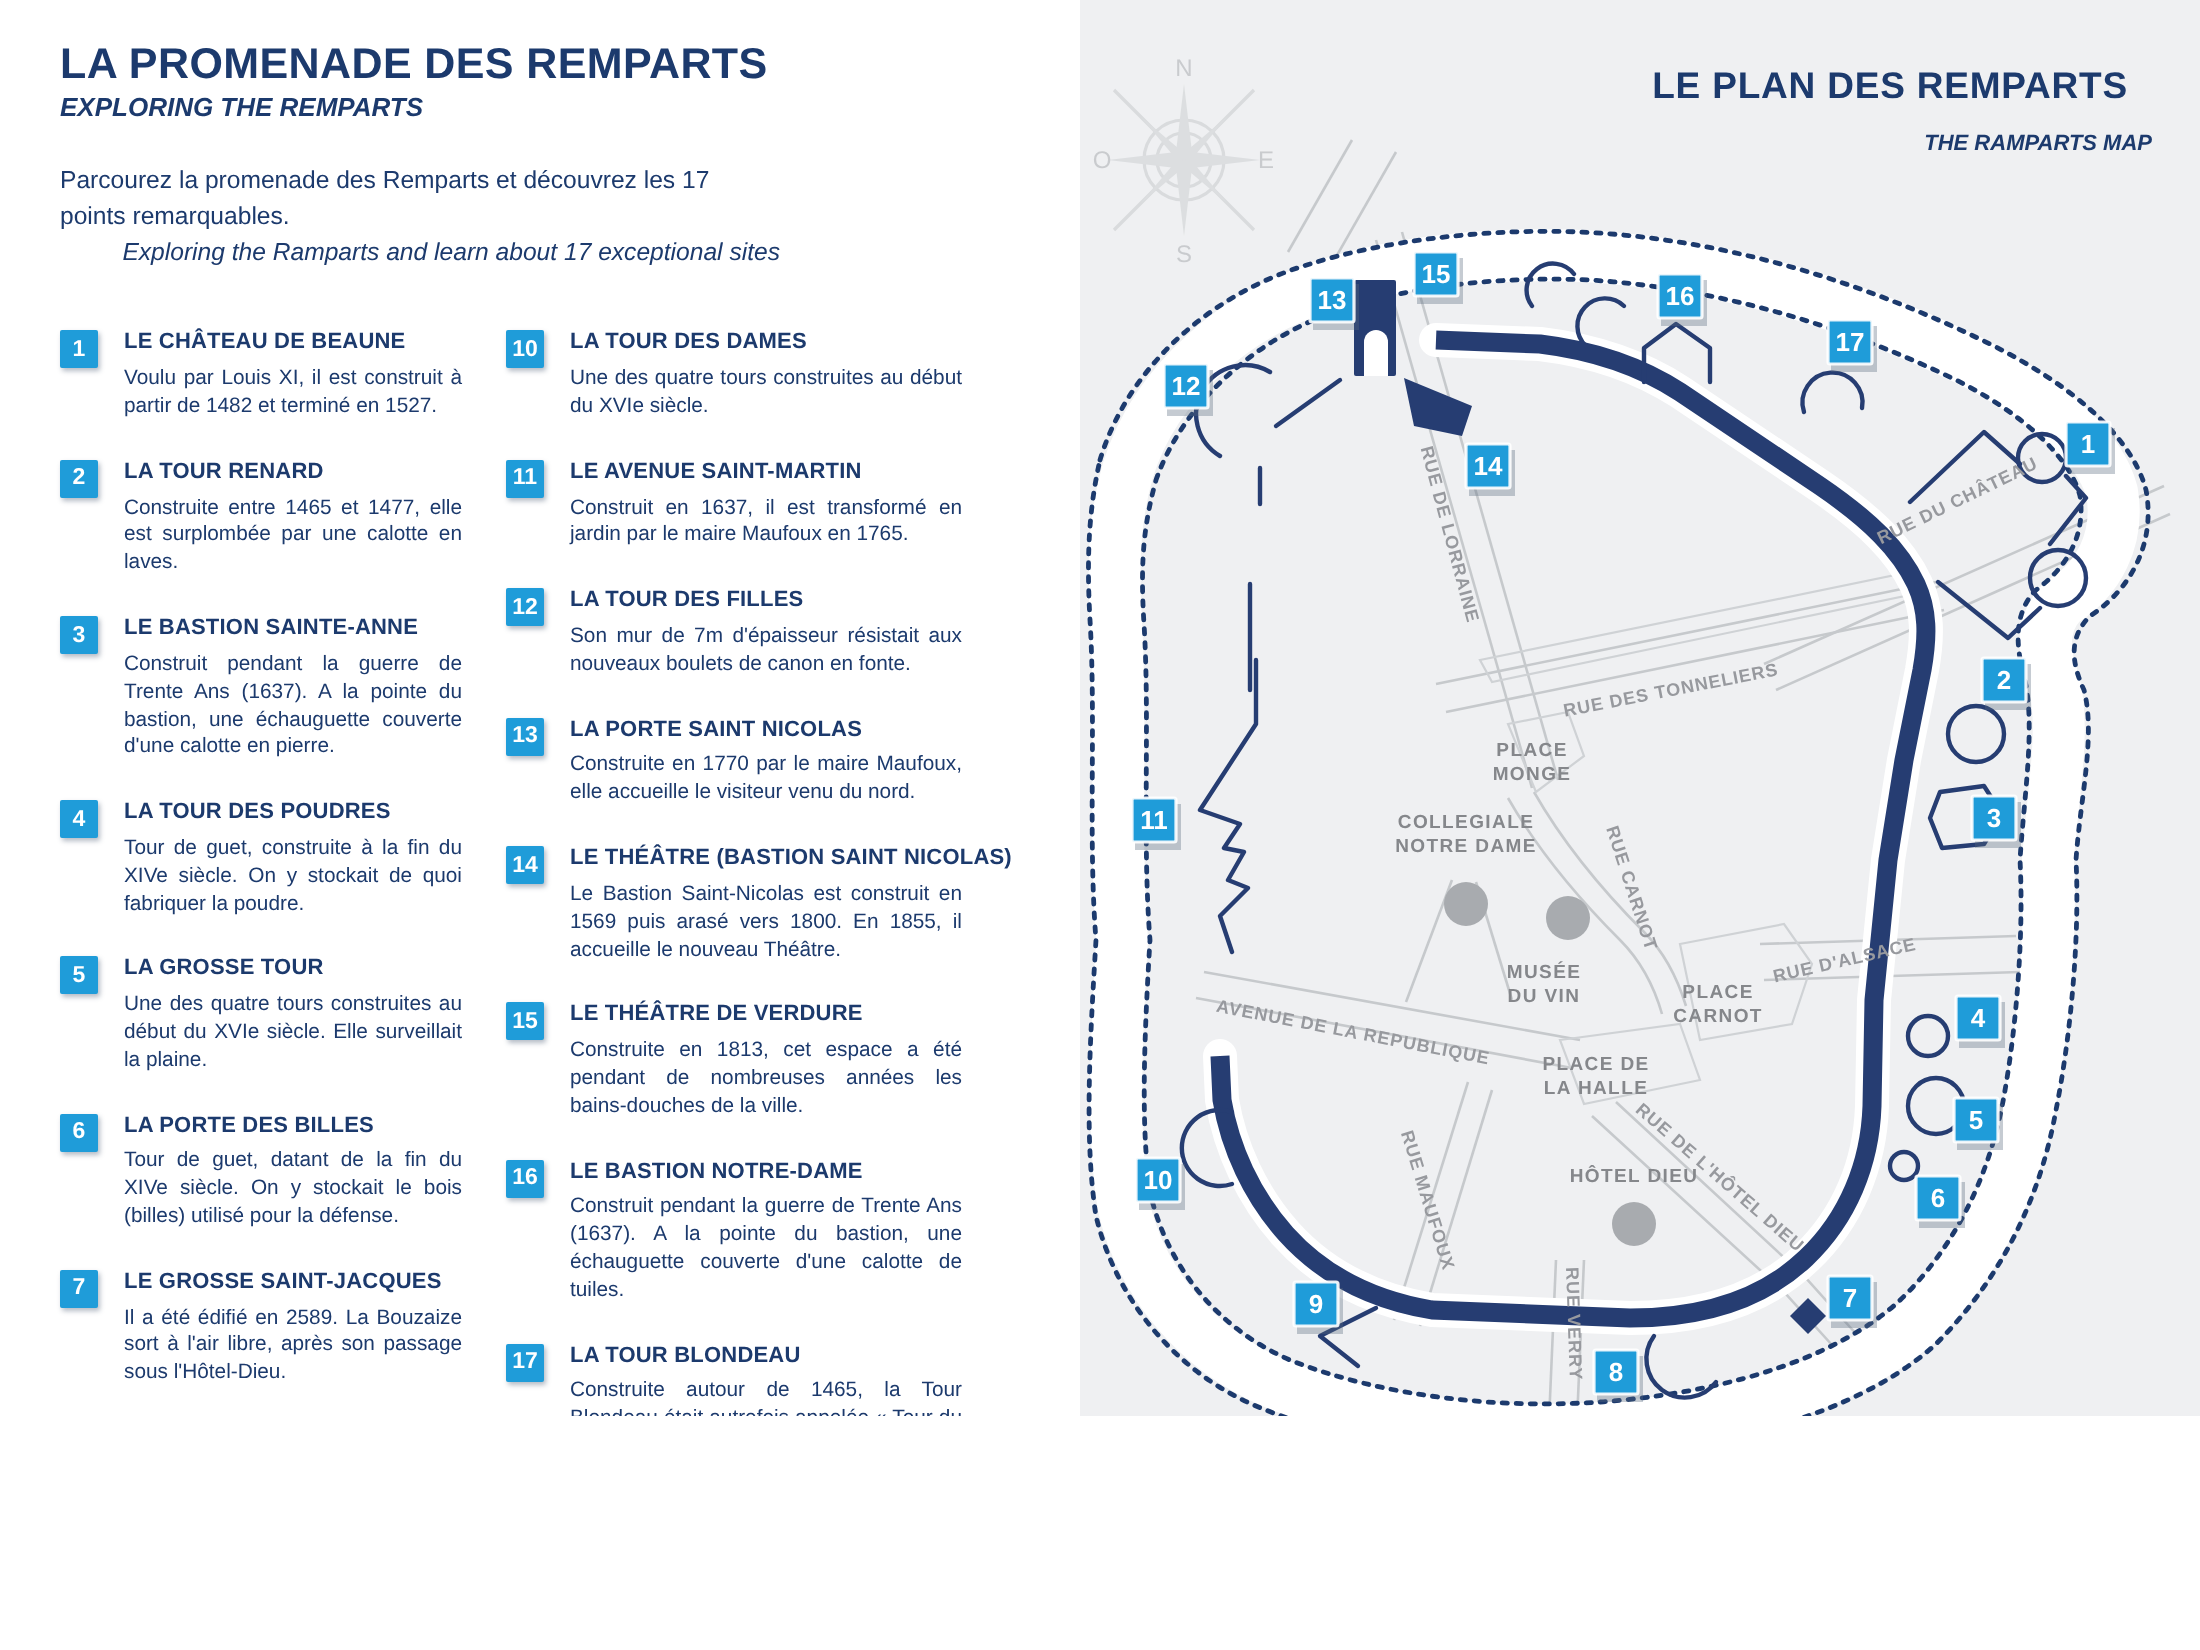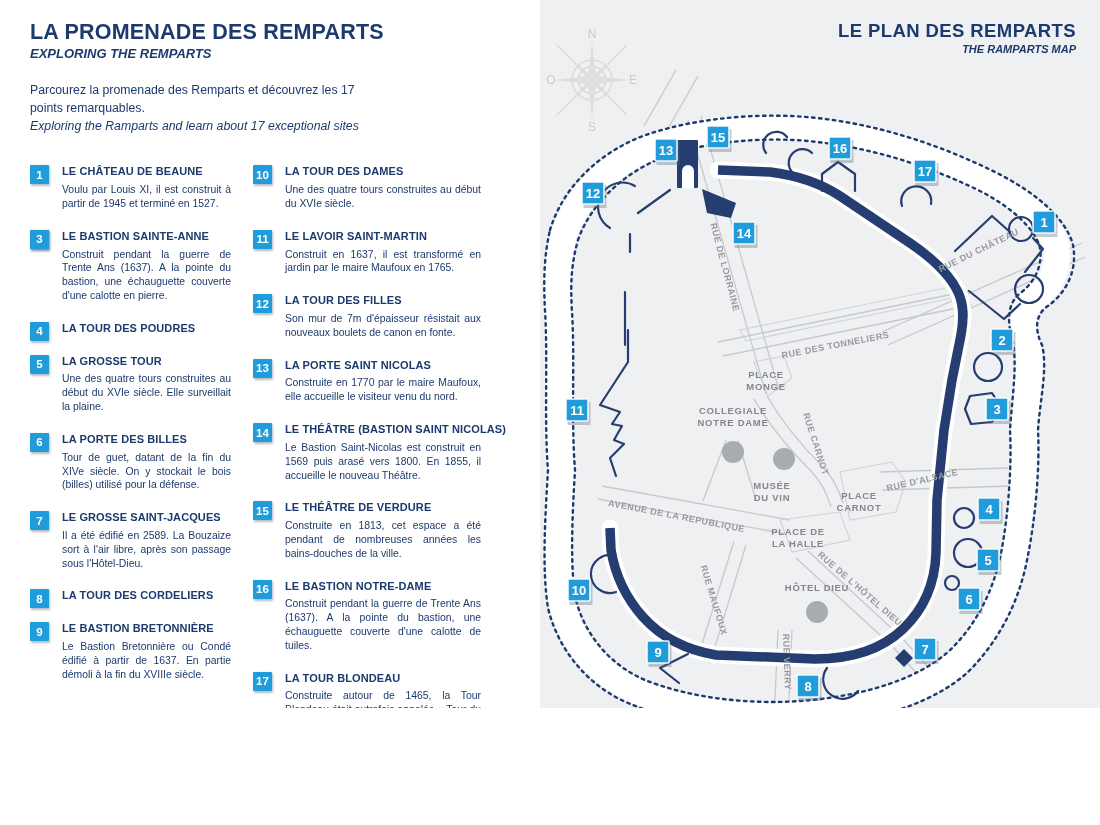--- a/index.html
+++ b/index.html
@@ -5,36 +5,36 @@
   html,body{margin:0;padding:0;}
   body{width:1100px;height:825px;font-family:"Liberation Sans",sans-serif;background:#ffffff;}
   .page{position:relative;width:1100px;height:708px;overflow:hidden;background:#ef4444;}
 
   
   .left-panel{position:absolute;left:0;top:0;width:540px;height:825px;background:#ffffff;color:#1c3a6d;}
   .lp-head{padding:20px 20px 0 30px;}
   .lp-title{margin:0;font-size:21.5px;font-weight:bold;letter-spacing:.2px;color:#1c3a6d;}
   .lp-subtitle{margin:1px 0 0 0;font-size:13px;font-weight:bold;font-style:italic;color:#1c3a6d;}
   .lp-intro{margin:21px 0 0 0;font-size:12.3px;line-height:1.45;width:352px;color:#1c3a6d;}
-  .lp-intro-en{margin:0;font-size:12.3px;line-height:1.45;font-style:italic;width:360px;color:#1c3a6d;}
+  .lp-intro-en{margin:0;font-size:12.3px;line-height:1.45;font-style:italic;width:360px;color:#1c3a6d;text-align:right;}
 
   .list{display:flex;gap:22px;padding:30px 14px 0 30px;}
   .col1{width:201px;flex:none;}
   .col2{width:228px;flex:none;}
   .item{position:relative;padding-left:32px;margin-bottom:19px;}
   .num{position:absolute;left:0;top:0;width:19px;height:19px;background:#1f9cd9;color:#fff;
        font-size:11.5px;font-weight:bold;display:flex;align-items:center;justify-content:center;
        border-radius:1px;box-shadow:1px 1.5px 2.5px rgba(40,60,90,.35);}
   .item-title{font-size:11px;font-weight:bold;letter-spacing:.1px;line-height:1.25;white-space:nowrap;margin-bottom:4px;color:#1c3a6d;}
   .item-desc{font-size:10.4px;line-height:1.33;text-align:justify;color:#1c3a6d;}
 
   
   .map-panel{position:absolute;left:540px;top:0;width:560px;height:825px;background:#eff0f2;}
   .map-header{position:absolute;top:20px;right:24px;text-align:right;z-index:5;}
-  .map-title{margin:0;font-size:18.5px;font-weight:600;letter-spacing:.4px;color:#1c3a6d;}
+  .map-title{margin:12px;font-size:18.5px;font-weight:600;letter-spacing:.4px;color:#1c3a6d;}
   .map-subtitle{margin:1px 0 0 0;font-size:11px;font-weight:bold;font-style:italic;color:#1c3a6d;}
   .map-svg{position:absolute;left:0;top:0;}
 
   .street{stroke:#c6c9cc;stroke-width:1.3;fill:none;}
   .block{stroke:#cfd2d5;stroke-width:1.1;fill:none;}
   .dotted{stroke:#1c3a6d;stroke-width:2.4;fill:none;stroke-dasharray:2.6 4.4;stroke-linecap:round;}
   .band{stroke:#ffffff;stroke-width:26;fill:none;stroke-linejoin:round;}
   .wall-casing{stroke:#ffffff;stroke-width:17;fill:none;stroke-linejoin:round;stroke-linecap:round;}
   .wall{stroke:#263d72;stroke-width:9.5;fill:none;stroke-linejoin:round;stroke-linecap:butt;}
   .tower{stroke:#263d72;stroke-width:2.2;fill:none;stroke-linejoin:round;stroke-linecap:round;}
@@ -58,37 +58,42 @@
       <h2 class="lp-subtitle">EXPLORING THE REMPARTS</h2>
       <p class="lp-intro">Parcourez la promenade des Remparts et découvrez les 17 points remarquables.</p>
       <p class="lp-intro-en">Exploring the Ramparts and learn about 17 exceptional sites</p>
     </div>
     <div class="list">
       <div class="col1" id="col1">
           <div class="item">
             <div class="num">1</div>
             <div>
               <div class="item-title">LE CHÂTEAU DE BEAUNE</div>
-              <div class="item-desc">Voulu par Louis XI, il est construit à partir de 1945 et terminé en 1527.</div>
+              <div class="item-desc">Voulu par Louis XI, il est construit à partir de 1482 et terminé en 1527.</div>
             </div>
           </div>
           <div class="item">
             <div class="num">2</div>
+            <div>
+              <div class="item-title">LA TOUR RENARD</div>
+              <div class="item-desc">Construite entre 1465 et 1477, elle est surplombée par une calotte en laves.</div>
+            </div>
           </div>
           <div class="item">
             <div class="num">3</div>
             <div>
               <div class="item-title">LE BASTION SAINTE-ANNE</div>
               <div class="item-desc">Construit pendant la guerre de Trente Ans (1637). A la pointe du bastion, une échauguette couverte d'une calotte en pierre.</div>
             </div>
           </div>
           <div class="item">
             <div class="num">4</div>
             <div>
               <div class="item-title">LA TOUR DES POUDRES</div>
+              <div class="item-desc">Tour de guet, construite à la fin du XIVe siècle. On y stockait de quoi fabriquer la poudre.</div>
             </div>
           </div>
           <div class="item">
             <div class="num">5</div>
             <div>
               <div class="item-title">LA GROSSE TOUR</div>
               <div class="item-desc">Une des quatre tours construites au début du XVIe siècle.  Elle surveillait la plaine.</div>
             </div>
           </div>
           <div class="item">
@@ -123,21 +128,21 @@
           <div class="item">
             <div class="num">10</div>
             <div>
               <div class="item-title">LA TOUR DES DAMES</div>
               <div class="item-desc">Une des quatre tours construites au début du XVIe siècle.</div>
             </div>
           </div>
           <div class="item">
             <div class="num">11</div>
             <div>
-              <div class="item-title">LE LAVOIR SAINT-MARTIN</div>
+              <div class="item-title">LE AVENUE SAINT-MARTIN</div>
               <div class="item-desc">Construit en 1637, il est transformé en jardin par le maire Maufoux en 1765.</div>
             </div>
           </div>
           <div class="item">
             <div class="num">12</div>
             <div>
               <div class="item-title">LA TOUR DES FILLES</div>
               <div class="item-desc">Son mur de 7m d'épaisseur résistait aux nouveaux boulets de canon en fonte.</div>
             </div>
           </div>

